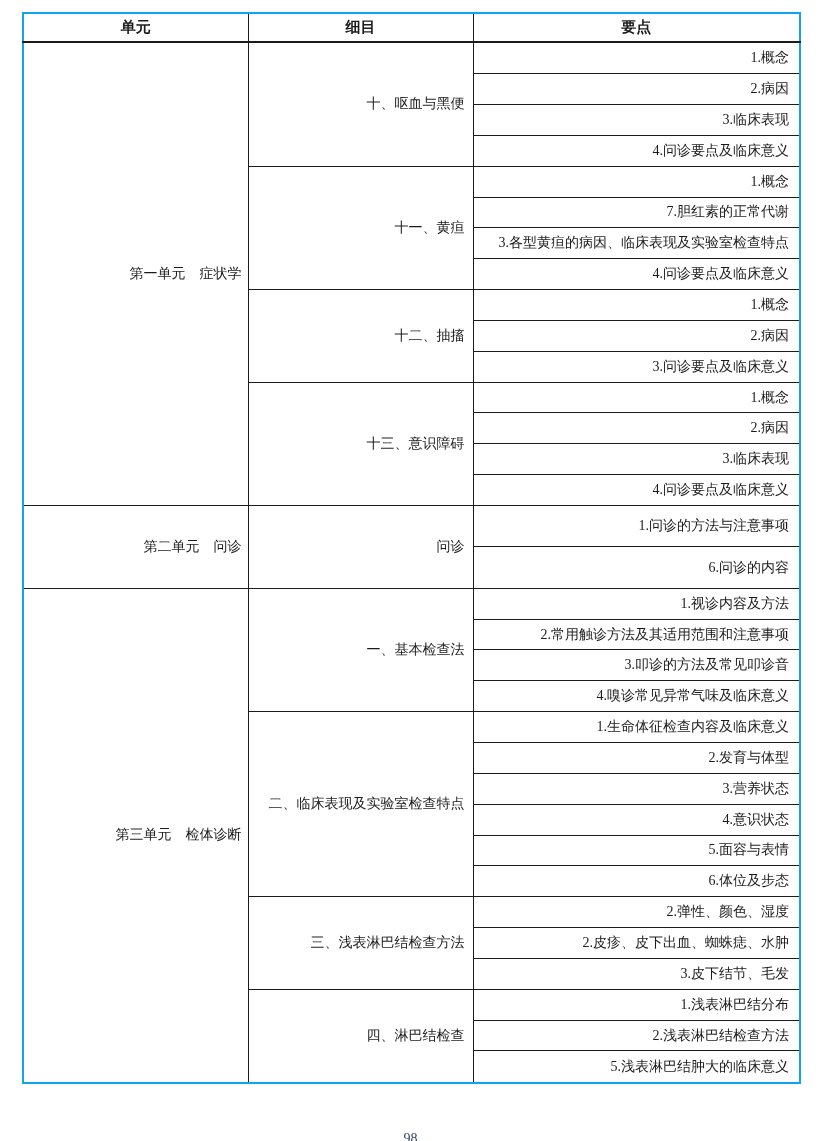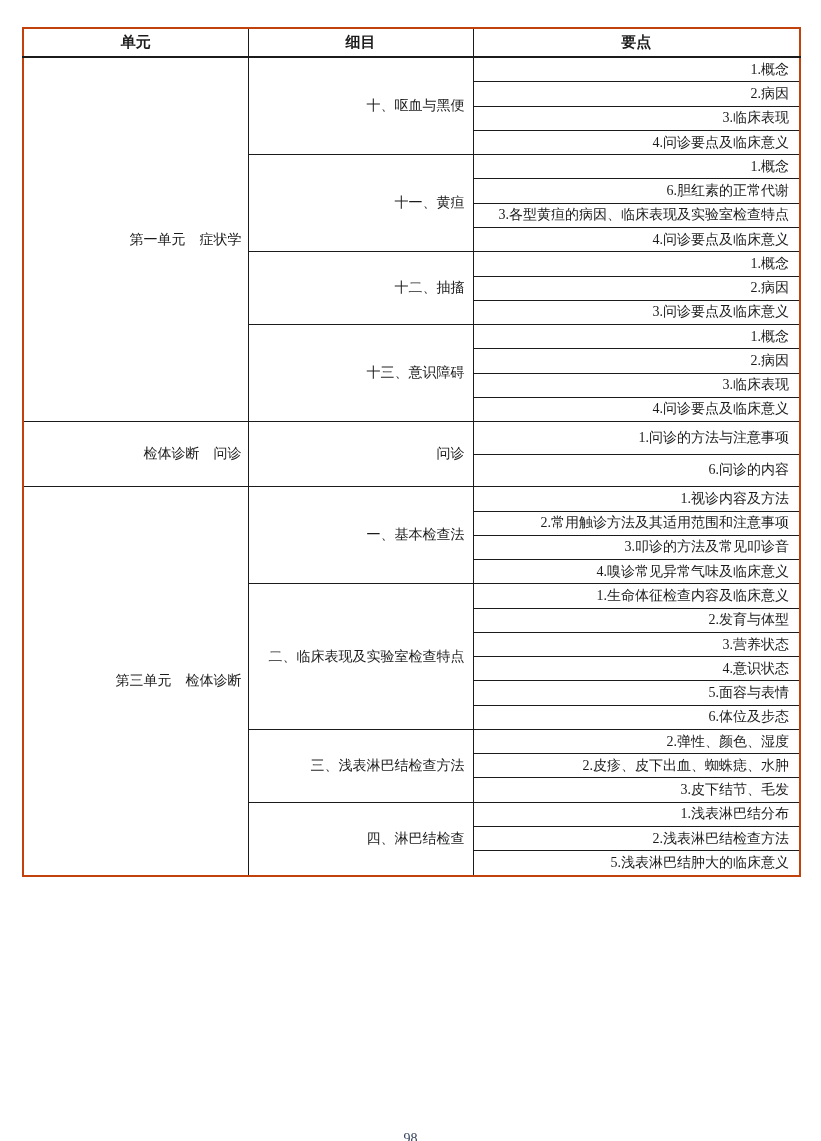--- a/index.html
+++ b/index.html
@@ -10,25 +10,25 @@
     color: #1b1b1b;
   }
   .page {
     position: relative;
     width: 821px; height: 1141px;
     background: #ffffff;
     overflow: hidden;
   }
   table.syllabus {
     position: absolute;
-    left: 22px; top: 27px;
-    width: 777px; height: 850px;
+    left: 22px; top: 12px;
+    width: 777px; height: 1072px;
     border-collapse: collapse;
     table-layout: fixed;
-    border: 2px solid #c2410c;
+    border: 2px solid #0ea5e9;
   }
   .syllabus th, .syllabus td {
     border: 1px solid #1b1b1b;
     vertical-align: middle;
     overflow: hidden;
     white-space: nowrap;
   }
   .syllabus th {
     font-weight: bold;
     font-size: 15px;
@@ -80,21 +80,21 @@
         <td class="c3">3.临床表现</td>
       </tr>
       <tr>
         <td class="c3">4.问诊要点及临床意义</td>
       </tr>
       <tr>
         <td class="c2" rowspan="4">十一、黄疸</td>
         <td class="c3">1.概念</td>
       </tr>
       <tr>
-        <td class="c3">6.胆红素的正常代谢</td>
+        <td class="c3">7.胆红素的正常代谢</td>
       </tr>
       <tr>
         <td class="c3">3.各型黄疸的病因、临床表现及实验室检查特点</td>
       </tr>
       <tr>
         <td class="c3">4.问诊要点及临床意义</td>
       </tr>
       <tr>
         <td class="c2" rowspan="3">十二、抽搐</td>
         <td class="c3">1.概念</td>
@@ -113,21 +113,21 @@
         <td class="c3">2.病因</td>
       </tr>
       <tr>
         <td class="c3">3.临床表现</td>
       </tr>
       <tr>
         <td class="c3">4.问诊要点及临床意义</td>
       </tr>
 
       <tr>
-        <td class="c1" rowspan="2">检体诊断　问诊</td>
+        <td class="c1" rowspan="2">第二单元　问诊</td>
         <td class="c2" rowspan="2">问诊</td>
         <td class="c3">1.问诊的方法与注意事项</td>
       </tr>
       <tr>
         <td class="c3">6.问诊的内容</td>
       </tr>
 
       <tr>
         <td class="c1" rowspan="16">第三单元　检体诊断</td>
         <td class="c2" rowspan="4">一、基本检查法</td>

